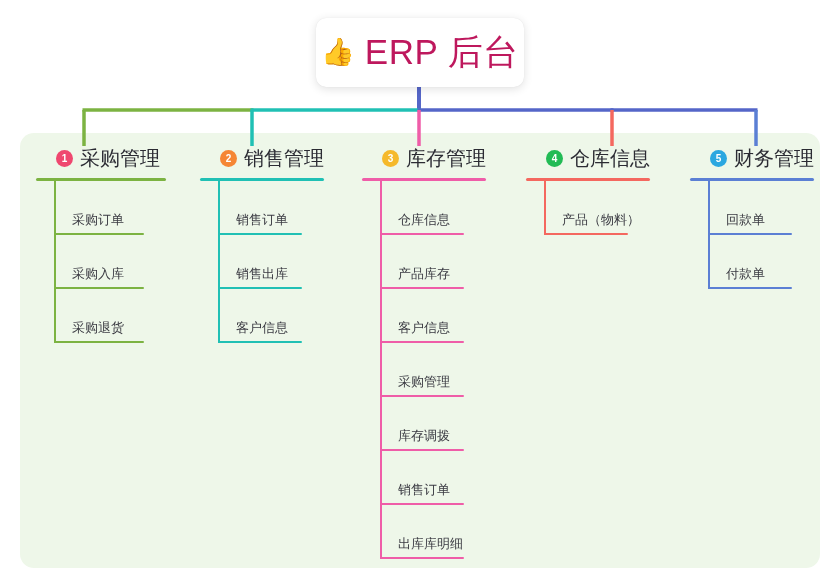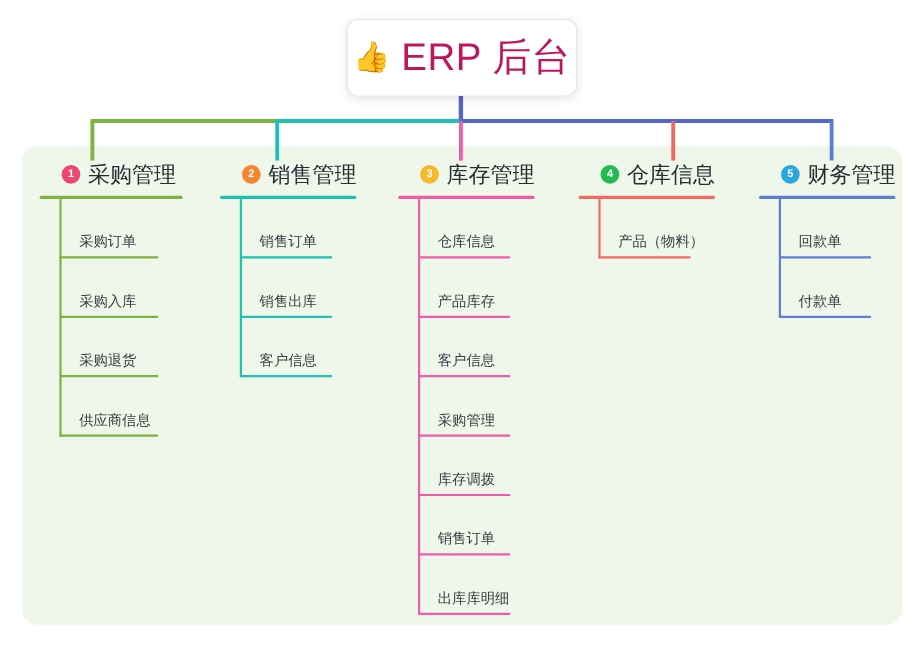--- a/index.html
+++ b/index.html
@@ -184,24 +184,20 @@
             <div class="leaf-rule" style="background: rgb(124, 179, 66); width: 90px;"></div>
           </div>
           <div class="leaf">
             <span class="leaf-text">采购入库</span>
             <div class="leaf-rule" style="background: rgb(124, 179, 66); width: 90px;"></div>
           </div>
           <div class="leaf">
             <span class="leaf-text">采购退货</span>
             <div class="leaf-rule" style="background: rgb(124, 179, 66); width: 90px;"></div>
           </div>
-          <div class="leaf">
-            <span class="leaf-text">供应商信息</span>
-            <div class="leaf-rule" style="background: rgb(124, 179, 66); width: 90px;"></div>
-          </div>
         </div>
       </div>
       <div class="column" style="left: 200px; width: 124px;">
         <div class="col-header">
           <span class="badge" style="background: rgb(245, 134, 52);">2</span>
           <span class="col-name">销售管理</span>
         </div>
         <div class="col-rule" style="background: rgb(32, 192, 180); width: 124px;"></div>
         <div class="leaves">
           <div class="leaf-spine" style="background: rgb(32, 192, 180);"></div>

